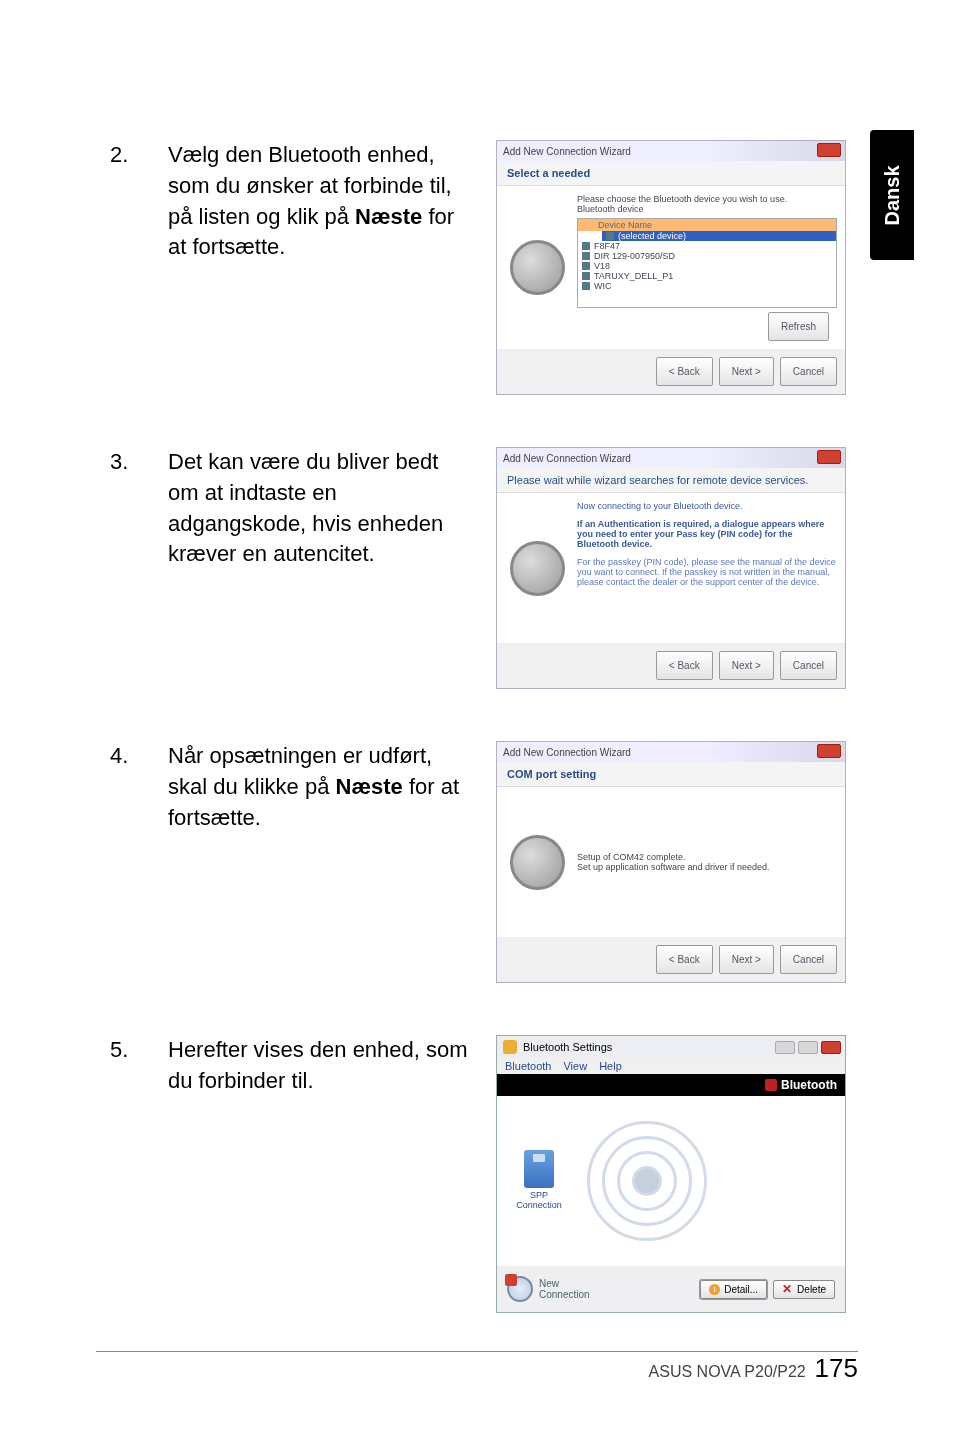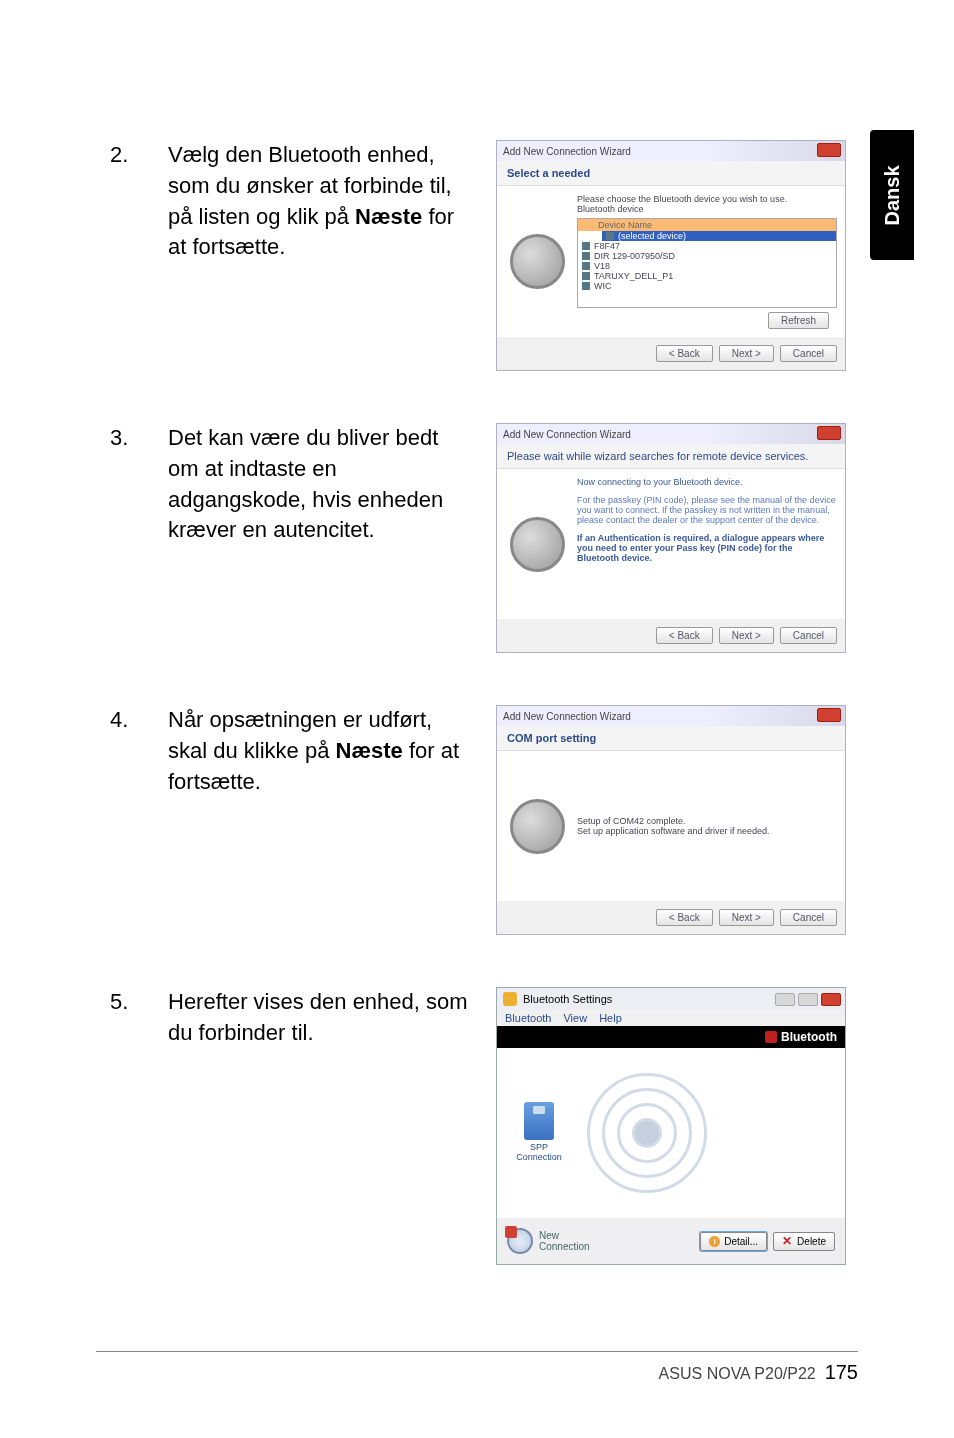--- a/index.html
+++ b/index.html
@@ -133,21 +133,21 @@
     .wizard-footer {
       padding: 8px;
       background: #f0f0f0;
       display: flex;
       justify-content: flex-end;
       gap: 6px;
     }
     .btn {
       border: 1px solid #999;
       background: linear-gradient(#fff, #e4e4e4);
-      padding: 2px 12px;
+      padding: 8px 12px;
       font-size: 10px;
       border-radius: 2px;
       color: #556;
     }
     .refresh-row { display:flex; justify-content:flex-end; padding:4px 8px 0 0; }
     .bt-settings {
       width: 350px;
       border: 1px solid #9aa;
       background: #f0f0f0;
     }
@@ -211,21 +211,21 @@
     .btn2.hili { box-shadow:0 0 0 1px #67a7e8; }
     .ico-o { width:11px; height:11px; border-radius:50%; background:#f0a030; display:flex; align-items:center; justify-content:center; color:#fff; font-size:8px; font-weight:bold; }
     .ico-x { width:11px; height:11px; color:#c02020; font-weight:bold; font-size:12px; line-height:11px; }
     .footer {
       position: absolute;
       bottom: 54px;
       right: 96px;
       font-size: 16px;
       color: #444;
     }
-    .footer .pn { font-size: 20px; color:#000; }
+    .footer .pn { font-size: 26px; color:#000; }
     .hr { position:absolute; bottom: 86px; left: 96px; right: 96px; height:1px; background:#888; }
   </style>
 </head>
 <body>
 
 <div class="side-tab">
   <span>Dansk</span>
 </div>
 
 <div class="content">
@@ -301,22 +301,22 @@
           <span>Add New Connection Wizard</span>
           <div class="close-btn"></div>
         </div>
         <div class="wizard-sub" style="font-weight:normal;">Please wait while wizard searches for remote device services.</div>
         <div class="wizard-body">
           <div class="wiz-icon">
               <div class="circ"></div>
             </div>
           <div class="wiz-content" style="color:#3a5a9a;">
             <div>Now connecting to your Bluetooth device.</div>
+            <div style="margin-top:8px; font-weight:bold;">If an Authentication is required, a dialogue appears where you need to enter your Pass key (PIN code) for the Bluetooth device.</div>
             <div style="margin-top:8px; color:#5a7abb;">For the passkey (PIN code), please see the manual of the device you want to connect. If the passkey is not written in the manual, please contact the dealer or the support center of the device.</div>
-            <div style="margin-top:8px; font-weight:bold;">If an Authentication is required, a dialogue appears where you need to enter your Pass key (PIN code) for the Bluetooth device.</div>
           </div>
         </div>
         <div class="wizard-footer">
           <div class="btn">&lt; Back</div>
           <div class="btn">Next &gt;</div>
           <div class="btn">Cancel</div>
         </div>
       </div>
     </div>
   </div>

